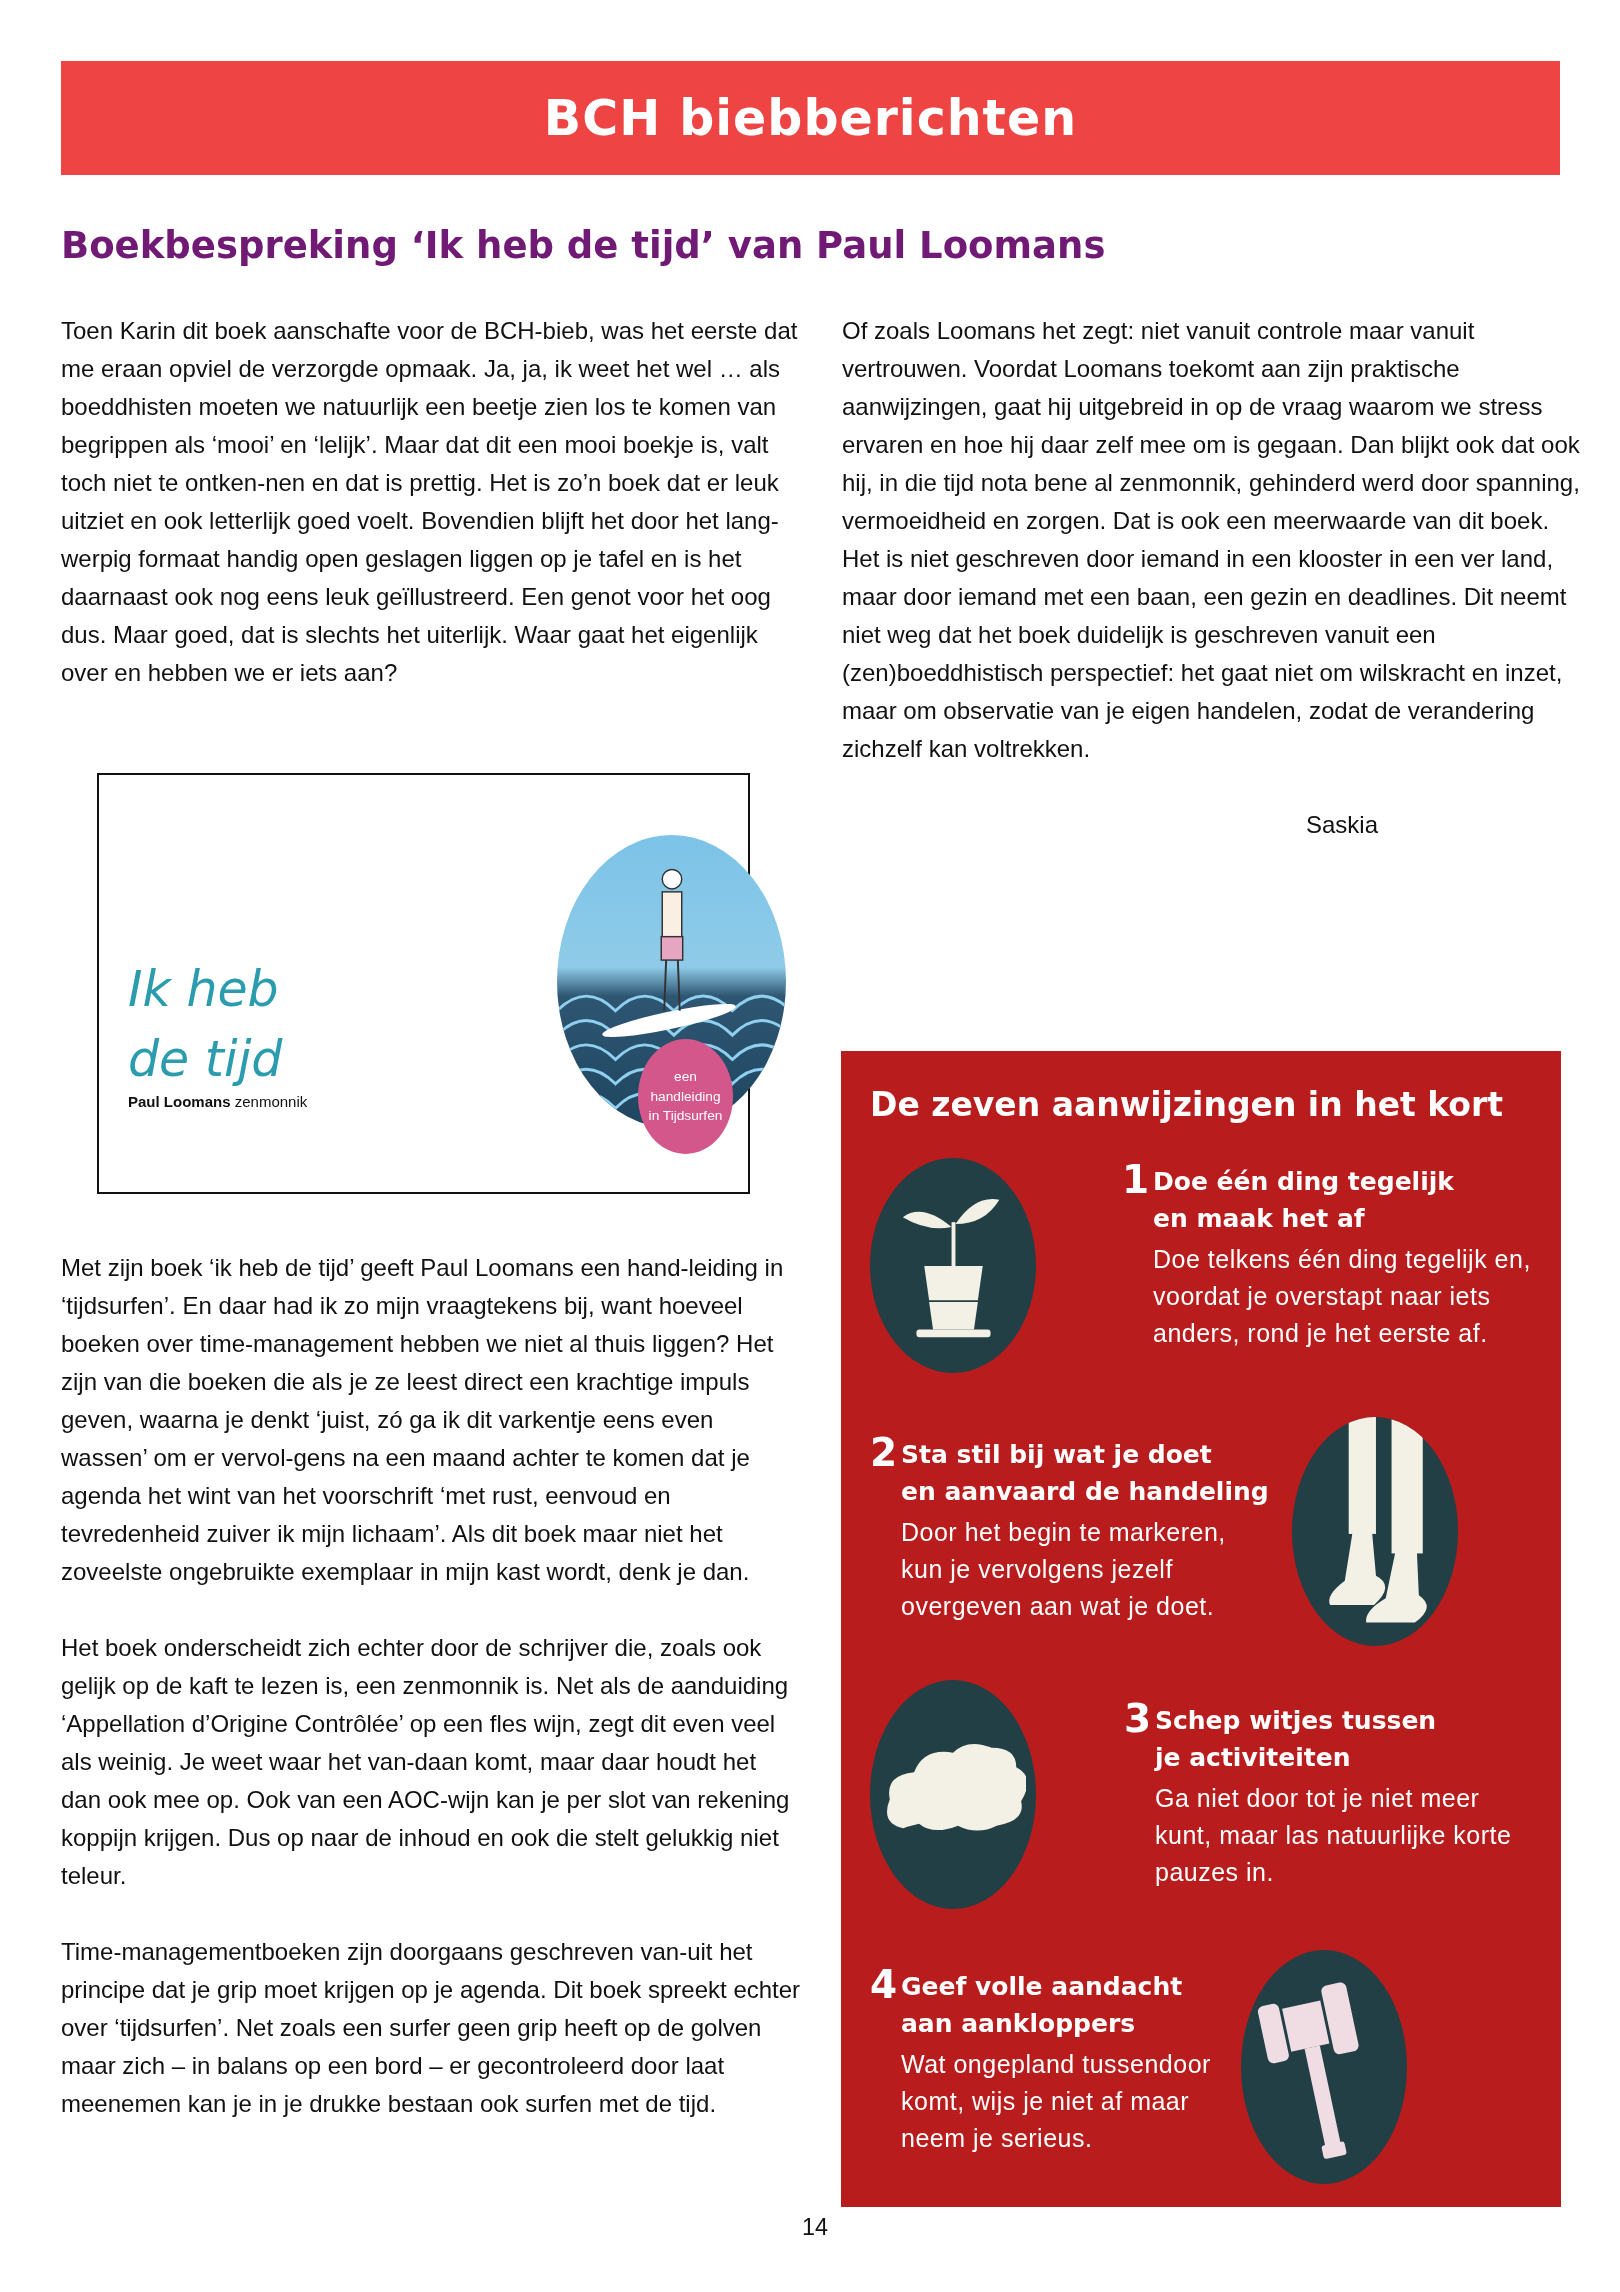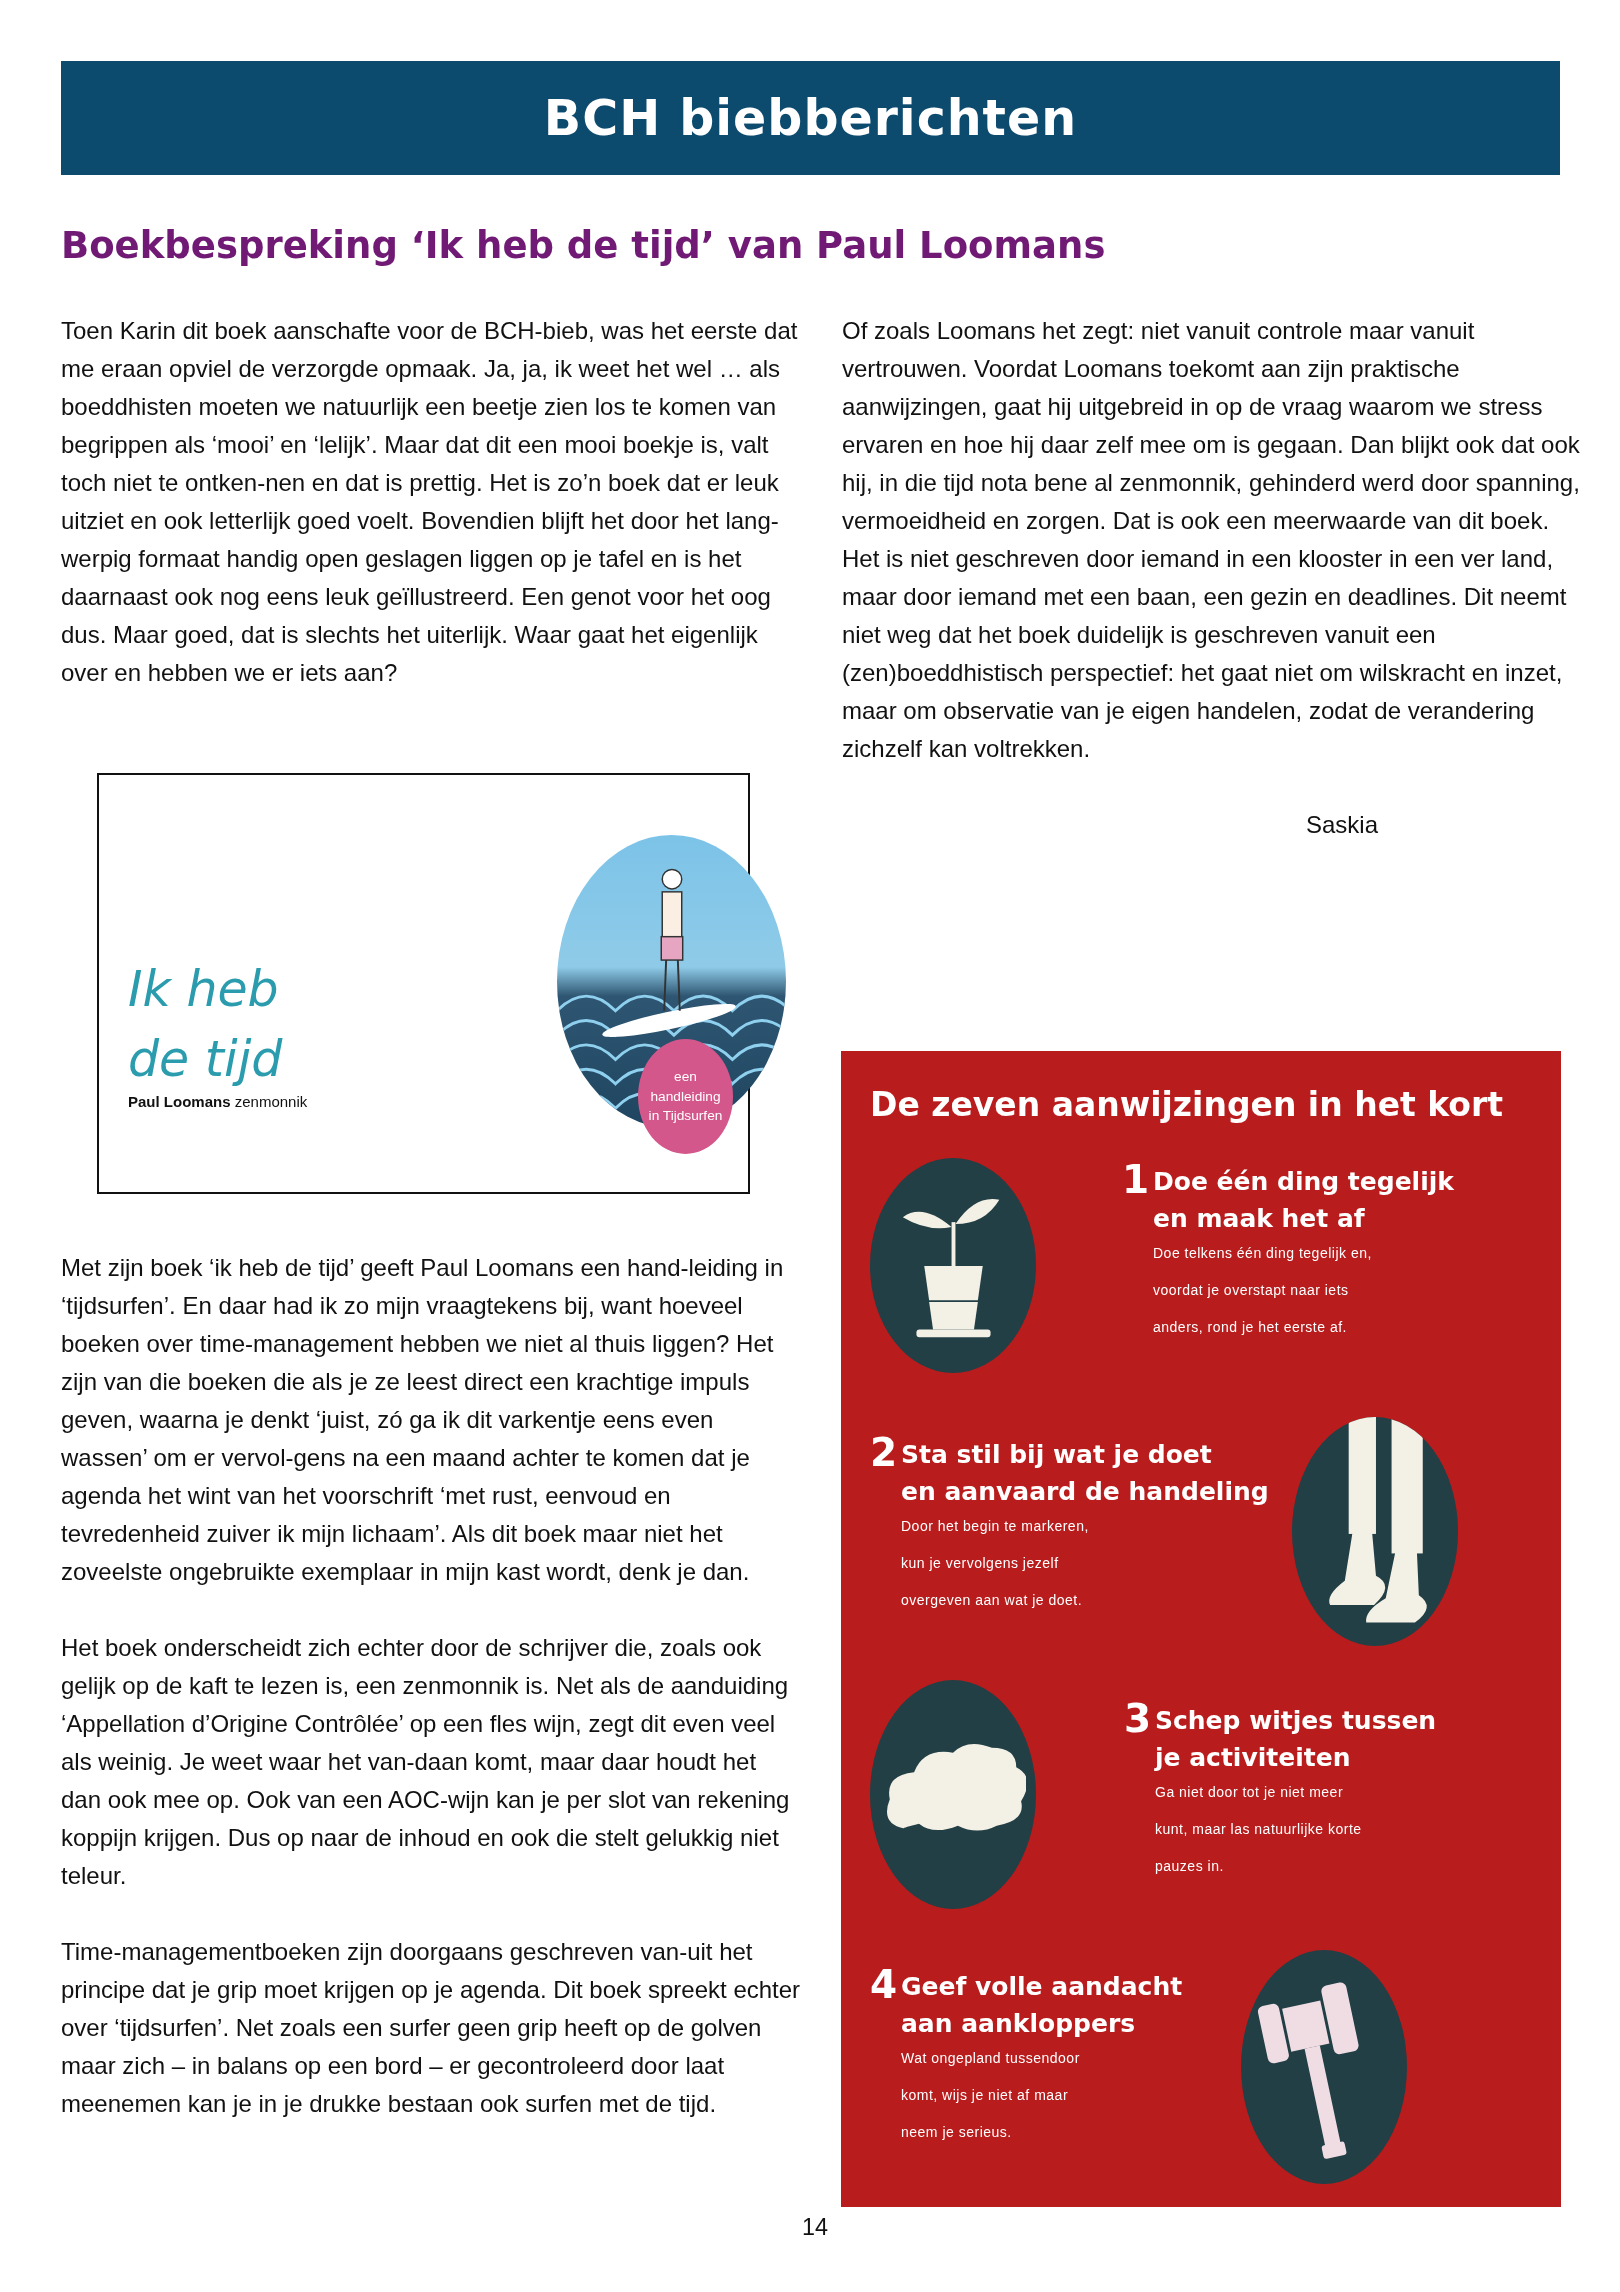--- a/index.html
+++ b/index.html
@@ -3,21 +3,21 @@
 <meta charset="utf-8">
 <style>
   html, body { margin: 0; padding: 0; }
   body {
     width: 1621px; height: 2293px; position: relative; background: #ffffff;
     font-family: "Liberation Sans", "DejaVu Sans", sans-serif; color: #111;
     overflow: hidden;
   }
   .banner {
     position: absolute; left: 61px; top: 61px; width: 1499px; height: 114px;
-    background: #0c4a6e; display: flex; align-items: center; justify-content: center;
+    background: #ef4444; display: flex; align-items: center; justify-content: center;
   }
   .banner h1 {
     margin: 0; color: #fff; font-family: "DejaVu Sans", sans-serif; font-weight: bold;
     font-size: 49px; letter-spacing: 1px;
   }
   .article-title {
     position: absolute; left: 61px; top: 224px; margin: 0;
     font-family: "DejaVu Sans", sans-serif; font-weight: bold; font-size: 37px;
     color: #701a75;
   }
@@ -54,21 +54,21 @@
     position: absolute; left: 841px; top: 1051px; width: 720px; height: 1156px; background: #b91c1c;
     color: #fff;
   }
   .infobox h2 {
     position: absolute; left: 29px; top: 34px; margin: 0; font-family: "DejaVu Sans", sans-serif;
     font-weight: bold; font-size: 33px; color: #fff;
   }
   .step { position: absolute; }
   .step-num { position: absolute; left: 0; top: -5.9px; font-family: "DejaVu Sans", sans-serif; font-weight: bold; font-size: 39px; }
   .step-title { position: absolute; left: 31px; top: 0; font-family: "DejaVu Sans", sans-serif; font-weight: bold; font-size: 25px; line-height: 37px; white-space: nowrap; }
-  .step-desc { position: absolute; left: 31px; top: 72px; font-size: 14px; line-height: 37px; white-space: nowrap; letter-spacing: 0.5px; }
+  .step-desc { position: absolute; left: 31px; top: 78px; font-size: 25px; line-height: 37px; white-space: nowrap; letter-spacing: 0.5px; }
   .step-icon {
     position: absolute; border-radius: 50%; background: #213f45;
     display: flex; align-items: center; justify-content: center;
   }
   .page-number { position: absolute; left: 802px; top: 2214px; font-size: 23.4px; color: #111; }
 </style>
 </head>
 <body>
 
 <div class="banner">

